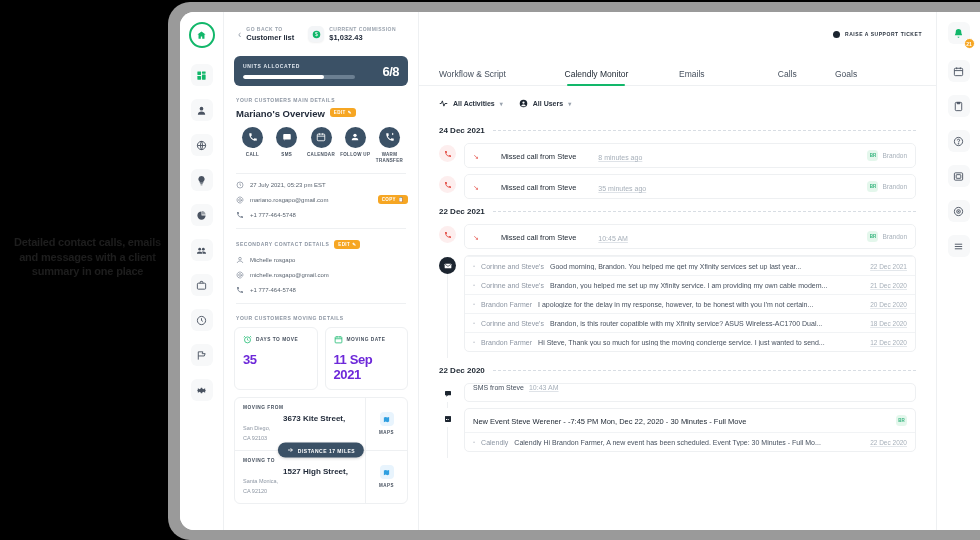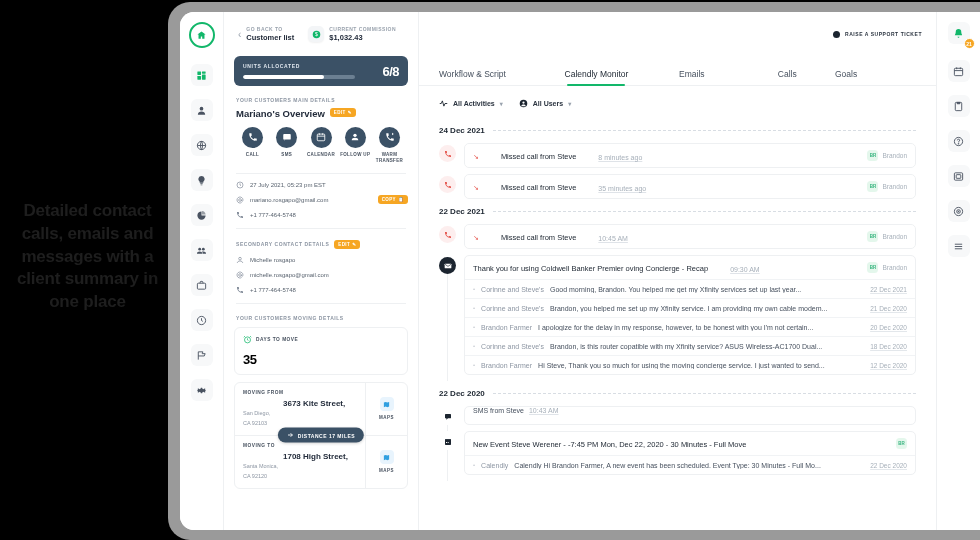--- a/index.html
+++ b/index.html
@@ -16,21 +16,21 @@
     background:#000;
     display:flex; flex-direction:column; justify-content:center;
     padding:0 14px;
   }
   .promo-block { margin-bottom:26px; }
   .promo-h {
     color:#232323; font-size:15px; line-height:1.35; font-weight:700;
     text-align:center; letter-spacing:-0.2px;
   }
   .promo-p {
-    color:#1e1e1e; font-size:17px; line-height:1.35; font-weight:700;
+    color:#1e1e1e; font-size:11px; line-height:1.35; font-weight:700;
     text-align:center; letter-spacing:-0.2px;
   }
 
   
   .device {
     position:absolute; left:168px; top:2px; width:812px; height:538px;
     background:#9a9a9a;
     border-radius:22px 0 0 22px;
     padding:10px 0 10px 12px;
     box-shadow:0 0 28px rgba(0,0,0,.55);
@@ -149,21 +149,21 @@
   }
   .divider { height:1px; background:#eef0f2; margin:9px 2px 0 2px;}
 
   .cards2 { display:flex; gap:7px; margin-top:6px; }
   .kcard {
     flex:1; border:1px solid #eef0f2; border-radius:6px; padding:7px 8px; background:#fff;
   }
   .kcard-h { display:flex; align-items:center; gap:4px; }
   .kcard-h svg{width:9px;height:9px;color:#12b76a;}
   .kcard-lab { font-size:4.8px;letter-spacing:.5px;font-weight:700;color:#46505e;text-transform:uppercase;}
-  .kcard-val { font-size:13px; font-weight:700; color:#000000; margin-top:8px; letter-spacing:-.4px;}
+  .kcard-val { font-size:13px; font-weight:700; color:#6d28d9; margin-top:8px; letter-spacing:-.4px;}
 
   .movebox { border:1px solid #eef0f2; border-radius:6px; margin-top:7px; position:relative; background:#fff;}
   .moverow { display:flex; }
   .movemain { flex:1; padding:7px 8px; }
   .movelab { font-size:4.8px;letter-spacing:.5px;font-weight:700;color:#46505e;text-transform:uppercase;}
   .moveaddr { font-size:8px;font-weight:700;color:#232c3b;margin-top:4px;margin-left:40px;}
   .movecity { font-size:5.5px;color:#8d96a3;margin-top:2px;line-height:1.45;}
   .mapcell {
     width:42px; border-left:1px solid #eef0f2; display:flex; flex-direction:column;
     align-items:center; justify-content:center; gap:4px; padding:6px 0;
@@ -507,20 +507,30 @@
       <div class="kcard">
         <div class="kcard-h">
           <svg viewBox="0 0 24 24" fill="none" stroke="currentColor" stroke-width="2">
                 <circle cx="12" cy="13" r="8"></circle>
                 <path d="M12 9v4l2 2M5 3 2 6M19 3l3 3"></path>
               </svg>
           <span class="kcard-lab">Days to move</span>
         </div>
         <div class="kcard-val">35</div>
       </div>
+      <div class="kcard">
+        <div class="kcard-h">
+          <svg viewBox="0 0 24 24" fill="none" stroke="currentColor" stroke-width="2">
+                <rect x="3" y="5" width="18" height="16" rx="2"></rect>
+                <path d="M3 10h18M8 3v4M16 3v4"></path>
+              </svg>
+          <span class="kcard-lab">Moving date</span>
+        </div>
+        <div class="kcard-val">11 Sep 2021</div>
+      </div>
     </div>
 
     <div class="movebox">
       <div class="moverow">
         <div class="movemain">
           <div class="movelab">Moving from</div>
           <div class="moveaddr">3673 Kite Street,</div>
           <div class="movecity">San Diego,</div>
           <div class="movecity">CA 92103</div>
         </div>
@@ -530,21 +540,21 @@
                   <path d="M9 3 3 5v16l6-2 6 2 6-2V3l-6 2z"></path>
                 </svg>
               </span>
           <span class="maplab">Maps</span>
         </div>
       </div>
       <div class="movesep"></div>
       <div class="moverow">
         <div class="movemain">
           <div class="movelab">Moving to</div>
-          <div class="moveaddr">1708 High Street,</div>
+          <div class="moveaddr">1527 High Street,</div>
           <div class="movecity">Santa Monica,</div>
           <div class="movecity">CA 92120</div>
         </div>
         <div class="mapcell">
           <span class="mapico">
                 <svg viewBox="0 0 24 24" fill="currentColor">
                   <path d="M9 3 3 5v16l6-2 6 2 6-2V3l-6 2z"></path>
                 </svg>
               </span>
           <span class="maplab">Maps</span>
@@ -666,28 +676,20 @@
 
       <div class="ev">
         <div class="ev-line"></div>
         <div class="ev-ico mail">
               <svg viewBox="0 0 24 24" fill="currentColor">
                 <rect x="2" y="5" width="20" height="14" rx="2"></rect>
                 <path d="M3 7l9 6 9-6" stroke="#1c2530" stroke-width="2" fill="none"></path>
               </svg>
             </div>
         <div class="ev-body">
-          <div class="ev-head">
-            <span class="ev-title">Thank you for using Coldwell Banker Premier oving Concierge - Recap</span>
-            <span class="ev-time">09:30 AM</span>
-            <span class="ev-user">
-              <span class="ev-av">BR</span>
-              <span class="ev-uname">Brandon</span>
-            </span>
-          </div>
           <div class="thread-row">
             <span class="thread-dot">•</span>
             <span class="thread-from">Corinne and Steve's</span>
             <span class="thread-txt">Good morning, Brandon. You helped me get my Xfinity services set up last year...</span>
             <span class="thread-date">22 Dec 2021</span>
           </div>
           <div class="thread-row">
             <span class="thread-dot">•</span>
             <span class="thread-from">Corinne and Steve's</span>
             <span class="thread-txt">Brandon, you helped me set up my Xfinity service. I am providing my own cable modem...</span>

